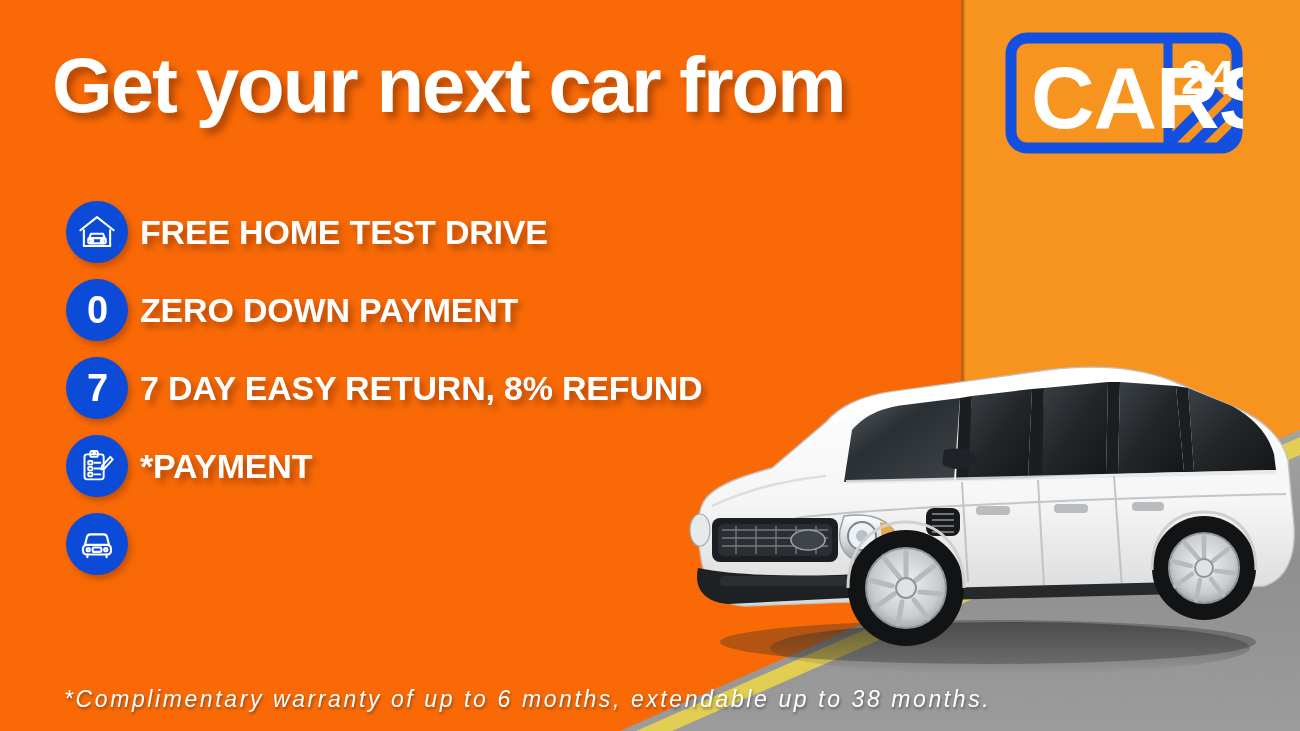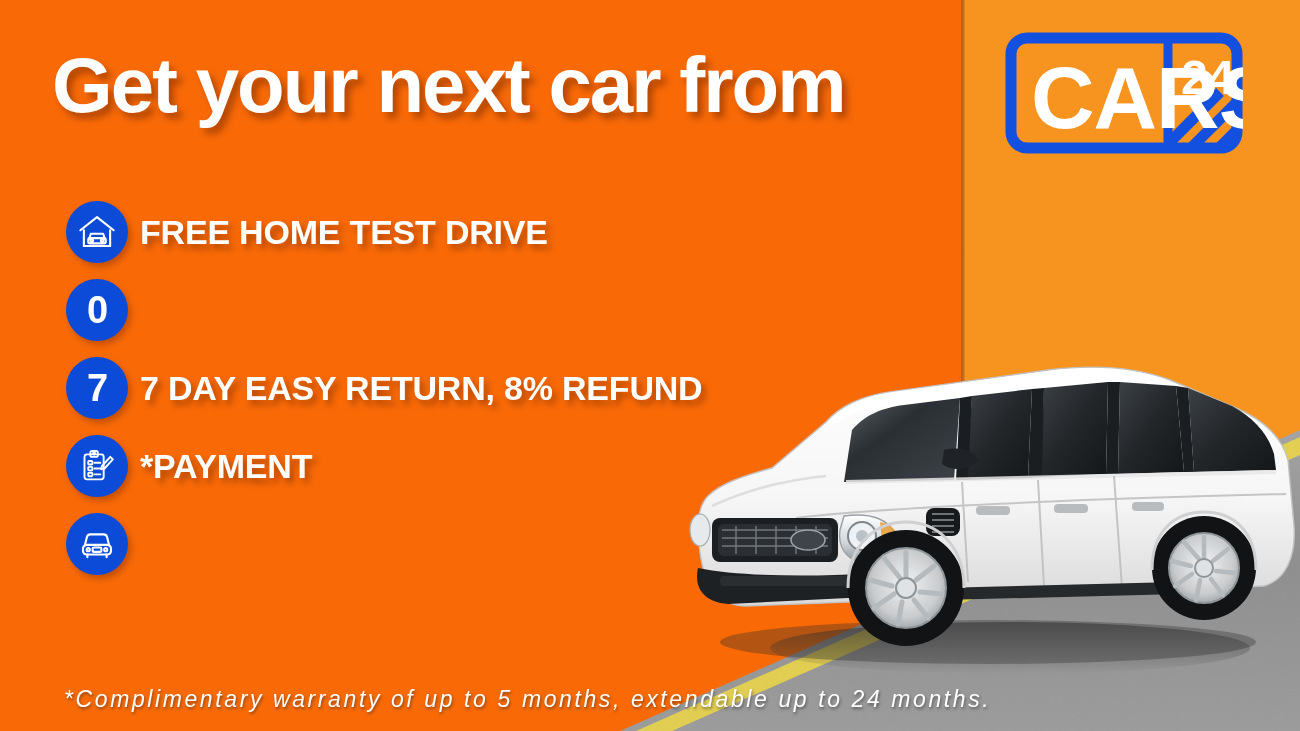--- a/index.html
+++ b/index.html
@@ -148,20 +148,21 @@
           <circle cx="30" cy="34" r="1.6"></circle>
         </svg>
       </div>
       <div class="flabel">FREE HOME TEST DRIVE</div>
     </div>
 
     <div class="frow">
       <div class="fic">
         <span class="num">0</span>
       </div>
+      <div class="flabel">ZERO DOWN PAYMENT</div>
     </div>
 
     <div class="frow">
       <div class="fic">
         <span class="num">7</span>
       </div>
       <div class="flabel">7 DAY EASY RETURN, 8% REFUND</div>
     </div>
 
     <div class="frow">
@@ -334,15 +335,15 @@
         <path d="M496 231 L515 236"></path>
           <path d="M508 212 L523 229"></path>
       </g>
       <circle cx="528" cy="238" r="9" fill="#dfe3e5" stroke="#8e9599" stroke-width="2"></circle>
     </g>
 
     <path d="M172 258 C172 214 200 192 230 192 C260 192 288 214 288 258" fill="none" stroke="#d0d0d0" stroke-width="3"></path>
     <path d="M476 240 C476 200 500 182 528 182 C556 182 580 200 580 240" fill="none" stroke="#d0d0d0" stroke-width="3"></path>
   </svg>
 
-  <div class="disclaimer">*Complimentary warranty of up to 5 months, extendable up to 24 months.</div>
+  <div class="disclaimer">*Complimentary warranty of up to 6 months, extendable up to 38 months.</div>
 
 </div>
 
 </body></html>

